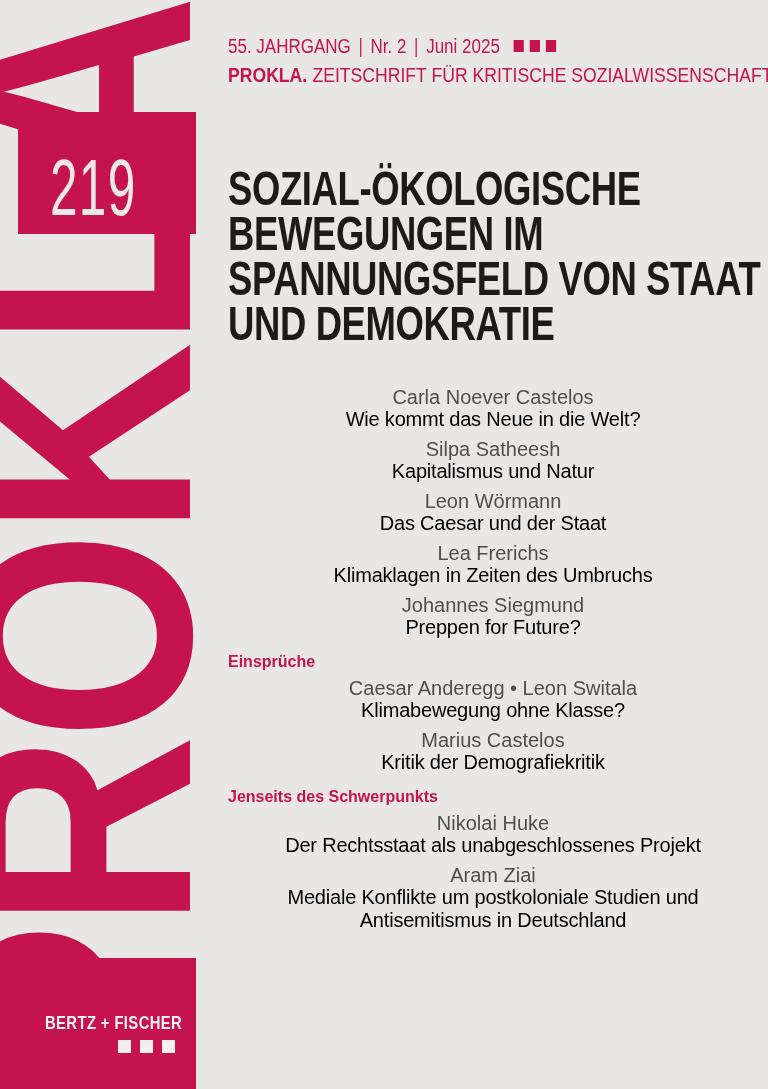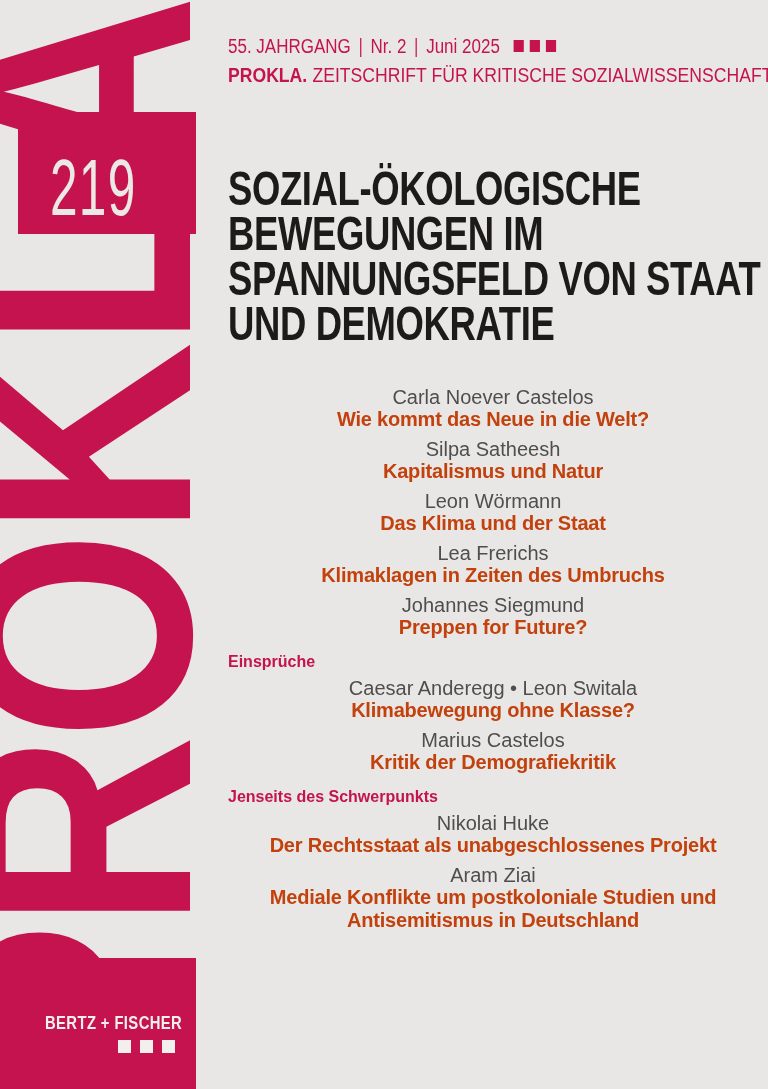--- a/index.html
+++ b/index.html
@@ -87,21 +87,21 @@
   .cover-title {
     font-size:48px; line-height:45px;
     font-weight:bold; letter-spacing:-0.5px;
     color:#1d1b19;
     transform-origin:0 0; transform:scaleX(0.76);
     white-space:nowrap;
   }
   .toc { margin-top:41px; }
   .toc-item { margin-bottom:8px;text-align:center; }
   .toc-author { font-size:20px; line-height:21px; color:#504e4c; }
-  .toc-title  { font-size:20px; line-height:23px; font-weight:bold; color:#c2410c; letter-spacing:-0.2px; }
+  .toc-title  { font-size:20px; line-height:23px; font-weight:normal; color:#000000; letter-spacing:-0.2px; }
   .section-header {
     font-size:16px; line-height:22px;
     font-weight:bold; color:#c4134f;
     margin-top:12px; margin-bottom:5px;
   }
 </style>
 </head>
 <body>
 
 <div class="band">
@@ -149,21 +149,21 @@
     <div class="toc-item">
       <div class="toc-author">Carla Noever Castelos</div>
       <div class="toc-title">Wie kommt das Neue in die Welt?</div>
     </div>
     <div class="toc-item">
       <div class="toc-author">Silpa Satheesh</div>
       <div class="toc-title">Kapitalismus und Natur</div>
     </div>
     <div class="toc-item">
       <div class="toc-author">Leon Wörmann</div>
-      <div class="toc-title">Das Klima und der Staat</div>
+      <div class="toc-title">Das Caesar und der Staat</div>
     </div>
     <div class="toc-item">
       <div class="toc-author">Lea Frerichs</div>
       <div class="toc-title">Klimaklagen in Zeiten des Umbruchs</div>
     </div>
     <div class="toc-item">
       <div class="toc-author">Johannes Siegmund</div>
       <div class="toc-title">Preppen for Future?</div>
     </div>
 

